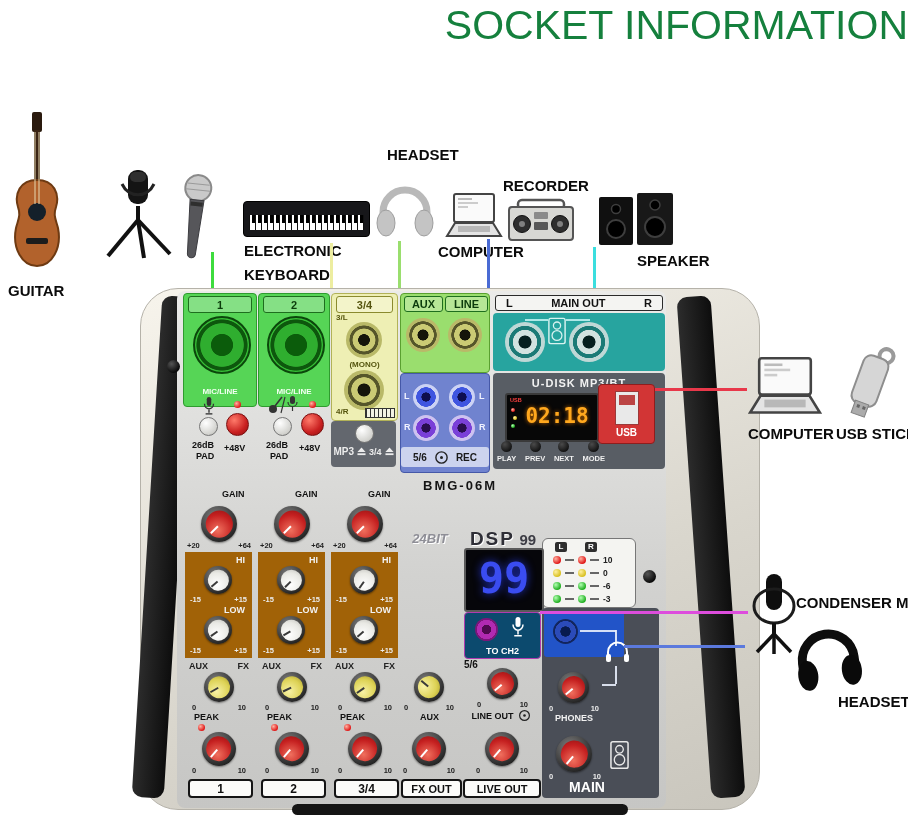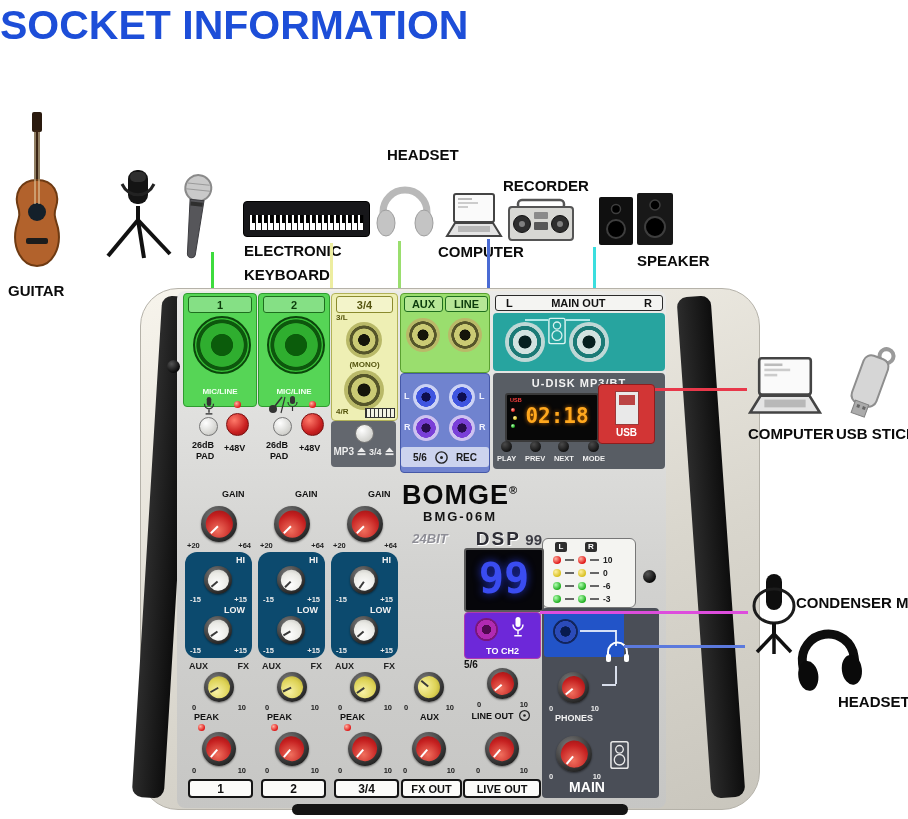--- a/index.html
+++ b/index.html
@@ -1,19 +1,19 @@
 <!DOCTYPE html>
 <html><head>
 <meta charset="utf-8">
 <style>
   html,body{margin:0;padding:0;background:#fff}
   .stage{position:relative;width:908px;height:819px;background:#fff;overflow:hidden;
          font-family:"Liberation Sans",sans-serif;color:#111}
   .abs{position:absolute}
-  .title{left:0;right:0;top:2px;text-align:left;font-size:41px;font-weight:700;letter-spacing:0;color:#1d4ed8}
+  .title{left:0;right:0;top:2px;text-align:right;font-size:41px;font-weight:400;letter-spacing:0;color:#15803d}
   .dlbl{font-size:15px;font-weight:600;color:#0b0b0b;white-space:nowrap}
   .vln{position:absolute;width:3px}
   .hln{position:absolute;height:3px}
   
   .shell{left:140px;top:288px;width:618px;height:520px;border-radius:38px;
          background:linear-gradient(160deg,#f7f4ec,#d9d6cd 60%,#c9c6bd);border:1px solid #b5b2a9}
   .wedge{background:linear-gradient(90deg,#2c2c2c,#0d0d0d);border-radius:10px}
   .face{left:177px;top:291px;width:489px;height:517px;border-radius:8px;
         background:linear-gradient(180deg,#ebebe9,#d2d2d0 55%,#c6c6c4)}
   .foot{left:292px;top:804px;width:336px;height:11px;background:#141414;border-radius:6px}
@@ -42,21 +42,21 @@
   .knob i{position:absolute;left:13%;top:13%;right:13%;bottom:13%;border-radius:50%;display:block}
   .knob i::after{content:"";position:absolute;left:50%;top:5%;width:2px;height:38%;margin-left:-1px;background:#fff}
   .knob.red i{background:radial-gradient(circle at 38% 30%,#f0705e,#c52020 60%,#8c1111)}
   .knob.white i{background:radial-gradient(circle at 38% 30%,#ffffff,#e9e9e4 60%,#b9b9b4)}
   .knob.white i::after{background:#3a3a3a}
   .knob.yellow i{background:radial-gradient(circle at 38% 30%,#f8f2a6,#ddd255 60%,#a69926)}
   .knob.yellow i::after{background:#3a3a3a}
   .knob.black i{background:radial-gradient(circle at 38% 30%,#5e5e5e,#242424 70%)}
   .mm{position:absolute;display:flex;justify-content:space-between;font-size:7.5px;font-weight:700;color:#222}
   .mm.w{color:#ececec}
-  .eq{position:absolute;background:#0c4a6e;border-radius:12px}
+  .eq{position:absolute;background:#a16207;border-radius:0}
   .sl{position:absolute;font-weight:700}
   .chbox{position:absolute;display:flex;align-items:center;justify-content:center;border:2px solid #141414;
          border-radius:4px;background:#fbfbf9;font-weight:700;font-size:12px;color:#111}
   .btn-w{position:absolute;border-radius:50%;border:1px solid #777;
          background:radial-gradient(circle at 35% 30%,#fff,#d2d2ce 70%,#9a9a96)}
   .btn-r{position:absolute;border-radius:50%;border:1px solid #7a0e0e;
          background:radial-gradient(circle at 35% 30%,#ff7a6a,#c92020 60%,#8e1111)}
   .led{position:absolute;border-radius:50%}
   .led.red{background:radial-gradient(circle at 35% 35%,#ffb2a2,#e01616 70%)}
   .led.yel{background:radial-gradient(circle at 35% 35%,#fff0a0,#d8c020 70%)}
@@ -308,23 +308,20 @@
           <span>NEXT</span>
         </div>
       <div class="pcol">
           <i class="pbtn"></i>
           <span>MODE</span>
         </div>
     </div>
   </div>
 
   <div class="abs" style="left:370px;top:480px;width:180px;text-align:center">
-    <div style="font-size:27px;font-weight:900;letter-spacing:1px;color:#0a0a0a">
-      <span>BOMGE</span><sup style="font-size:11px">®</sup>
-    </div>
     <div style="font-size:13px;font-weight:800;letter-spacing:2px;color:#141414;margin-top:-2px">BMG-06M</div>
   </div>
 
   <div class="sec" style="left:542px;top:538px;width:92px;height:68px;background:#f4f4f1;border:1px solid #777;border-radius:6px">
     <div class="mlbl" style="left:12px;top:3px;width:12px;height:10px;background:#2e2e2e;color:#fff;font-size:8px;text-align:center;border-radius:2px">L</div>
     <div class="mlbl" style="left:42px;top:3px;width:12px;height:10px;background:#2e2e2e;color:#fff;font-size:8px;text-align:center;border-radius:2px">R</div>
     <div class="mrow" style="left:10px;top:16px">
         <i class="led red"></i>
         <s></s>
         <i class="led red"></i>
@@ -509,29 +506,29 @@
   <div class="sl" style="left:401px;top:712px;width:57px;text-align:center;font-size:9px">AUX</div>
   <div class="knob red" style="left:412px;top:732px;width:34px;height:34px">
       <i style="transform:rotate(-140deg)"></i>
     </div>
   <div class="mm" style="left:403px;top:766px;width:52px">
       <span>0</span>
       <span>10</span>
     </div>
   <div class="chbox" style="left:401px;top:779px;width:57px;height:15px;font-size:11px">FX OUT</div>
 
-  <div class="abs" style="left:464px;top:528px;width:78px;text-align:right;white-space:nowrap">
+  <div class="abs" style="left:464px;top:528px;width:78px;text-align:center;white-space:nowrap">
     <span style="font-size:19px;font-weight:900;letter-spacing:2px;color:#2e2e36;text-shadow:1px 1px 0 #fff">DSP</span>
     <span style="font-size:15px;font-weight:900;color:#3c3c44">99</span>
   </div>
   <div class="sec" style="left:464px;top:548px;width:76px;height:60px;background:#06060a;border:2px solid #5a5a5a;border-radius:3px">
     <div class="seg" style="position:absolute;left:0;right:0;top:4px;text-align:center;font-size:42px;color:#3a4cf0;text-shadow:0 0 8px #2030c0">99</div>
   </div>
 
-  <div class="sec" style="left:464px;top:612px;width:75px;height:45px;background:#6d28d9;border:1px solid #b03ab0">
+  <div class="sec" style="left:464px;top:612px;width:75px;height:45px;background:#0c4a6e;border:1px solid #b03ab0">
     <div class="jack j-mag" style="left:10px;top:5px;width:23px;height:23px"></div>
     <svg style="position:absolute;left:46px;top:4px" width="14" height="20" viewBox="0 0 10 16">
       <rect x="3" y="0" width="4" height="8" rx="2" fill="#fff"></rect>
       <path d="M1,6 a4,4.5 0 0 0 8,0" fill="none" stroke="#fff" stroke-width="1.2"></path>
       <line x1="5" y1="11" x2="5" y2="14" stroke="#fff" stroke-width="1.2"></line>
       <line x1="2" y1="15" x2="8" y2="15" stroke="#fff" stroke-width="1.2"></line>
     </svg>
     <div class="mlbl" style="left:0;right:0;bottom:2px;text-align:center;font-size:9px;color:#fff">TO CH2</div>
   </div>
 

